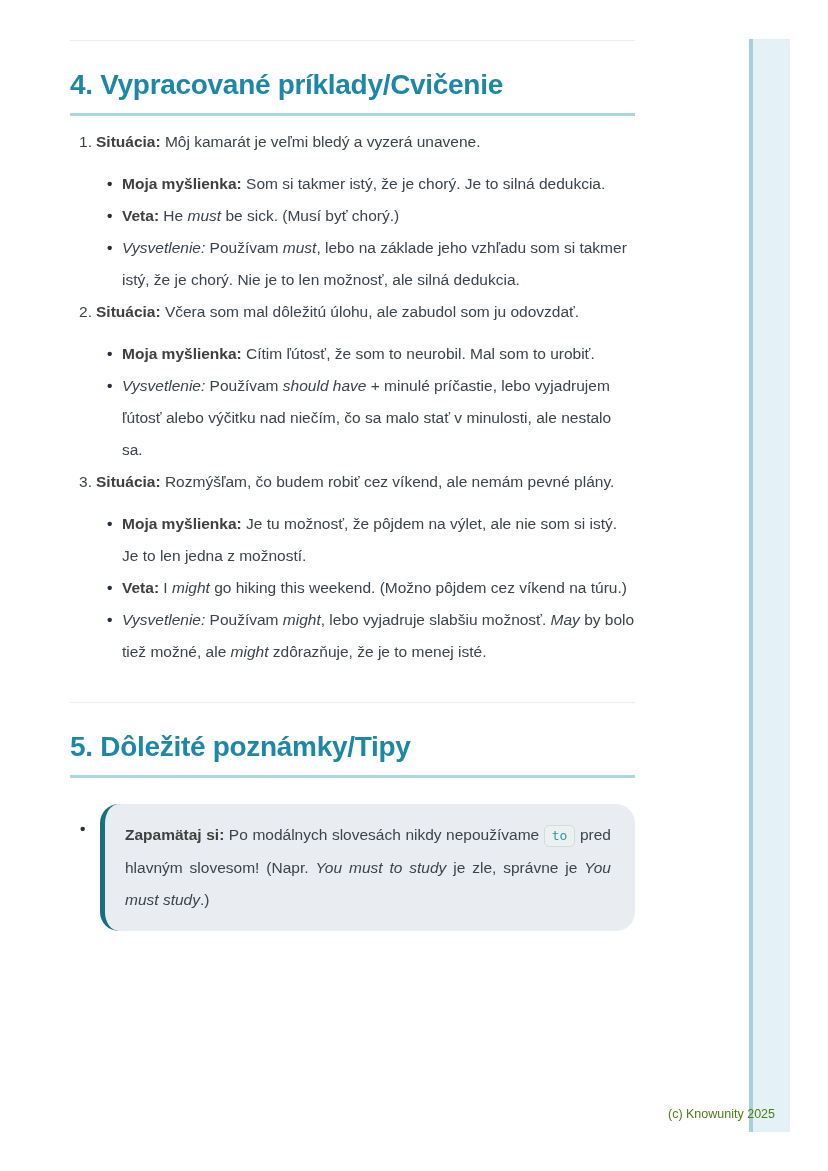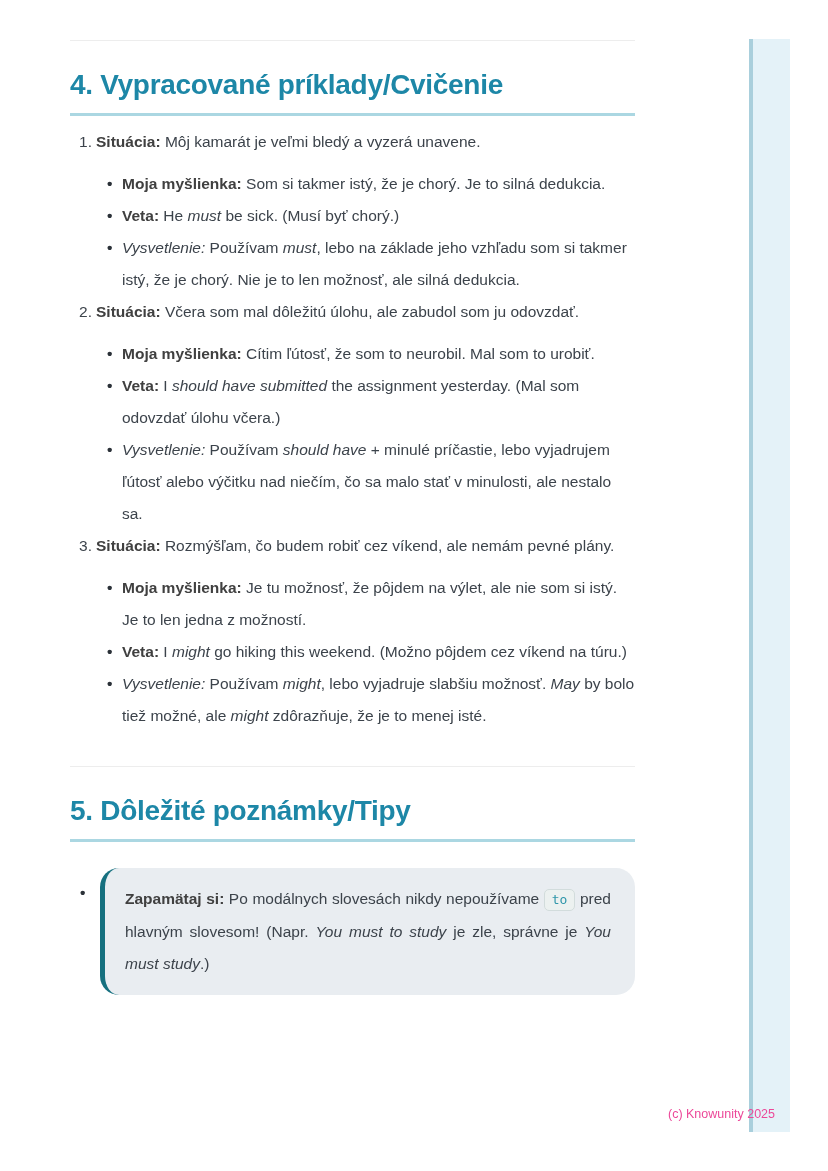--- a/index.html
+++ b/index.html
@@ -72,21 +72,21 @@
     font-size: 13px;
     color: #2f96aa;
     background: #ecf1f0;
     border: 1px solid #d2dcdc;
     border-radius: 5px;
     padding: 2px 7px 3px;
     white-space: nowrap;
   }
   .footer-credit {
     position: absolute; right: 53px; bottom: 50px;
-    font-size: 12.5px; color: #ec4899;
+    font-size: 12.5px; color: #4d7c0f;
     z-index: 3;
   }
 </style>
 </head>
 <body>
 
 <div class="side-rail"></div>
 
 <div class="content">
   <div class="top-rule"></div>
@@ -106,21 +106,20 @@
           <li><span class="seg-italic">Vysvetlenie:</span><span class="seg-normal"> Používam </span><span class="seg-italic">must</span><span class="seg-normal">, lebo na základe jeho vzhľadu som si takmer istý, že je chorý. Nie je to len možnosť, ale silná dedukcia.</span></li>
         </ul>
       </li>
       <li>
         <div class="example-lead">
           <span class="example-num">2.</span>
           <p class="lead-text"><span class="seg-bold">Situácia:</span><span class="seg-normal"> Včera som mal dôležitú úlohu, ale zabudol som ju odovzdať.</span></p>
         </div>
         <ul class="bullets">
           <li><span class="seg-bold">Moja myšlienka:</span><span class="seg-normal"> Cítim ľútosť, že som to neurobil. Mal som to urobiť.</span></li>
-          <li><span class="seg-bold">Veta:</span><span class="seg-normal"> I </span><span class="seg-italic">should have submitted</span><span class="seg-normal"> the assignment yesterday. (Mal som odovzdať úlohu včera.)</span></li>
           <li><span class="seg-italic">Vysvetlenie:</span><span class="seg-normal"> Používam </span><span class="seg-italic">should have</span><span class="seg-normal"> + minulé príčastie, lebo vyjadrujem ľútosť alebo výčitku nad niečím, čo sa malo stať v minulosti, ale nestalo sa.</span></li>
         </ul>
       </li>
       <li>
         <div class="example-lead">
           <span class="example-num">3.</span>
           <p class="lead-text"><span class="seg-bold">Situácia:</span><span class="seg-normal"> Rozmýšľam, čo budem robiť cez víkend, ale nemám pevné plány.</span></p>
         </div>
         <ul class="bullets">
           <li><span class="seg-bold">Moja myšlienka:</span><span class="seg-normal"> Je tu možnosť, že pôjdem na výlet, ale nie som si istý. Je to len jedna z možností.</span></li>

